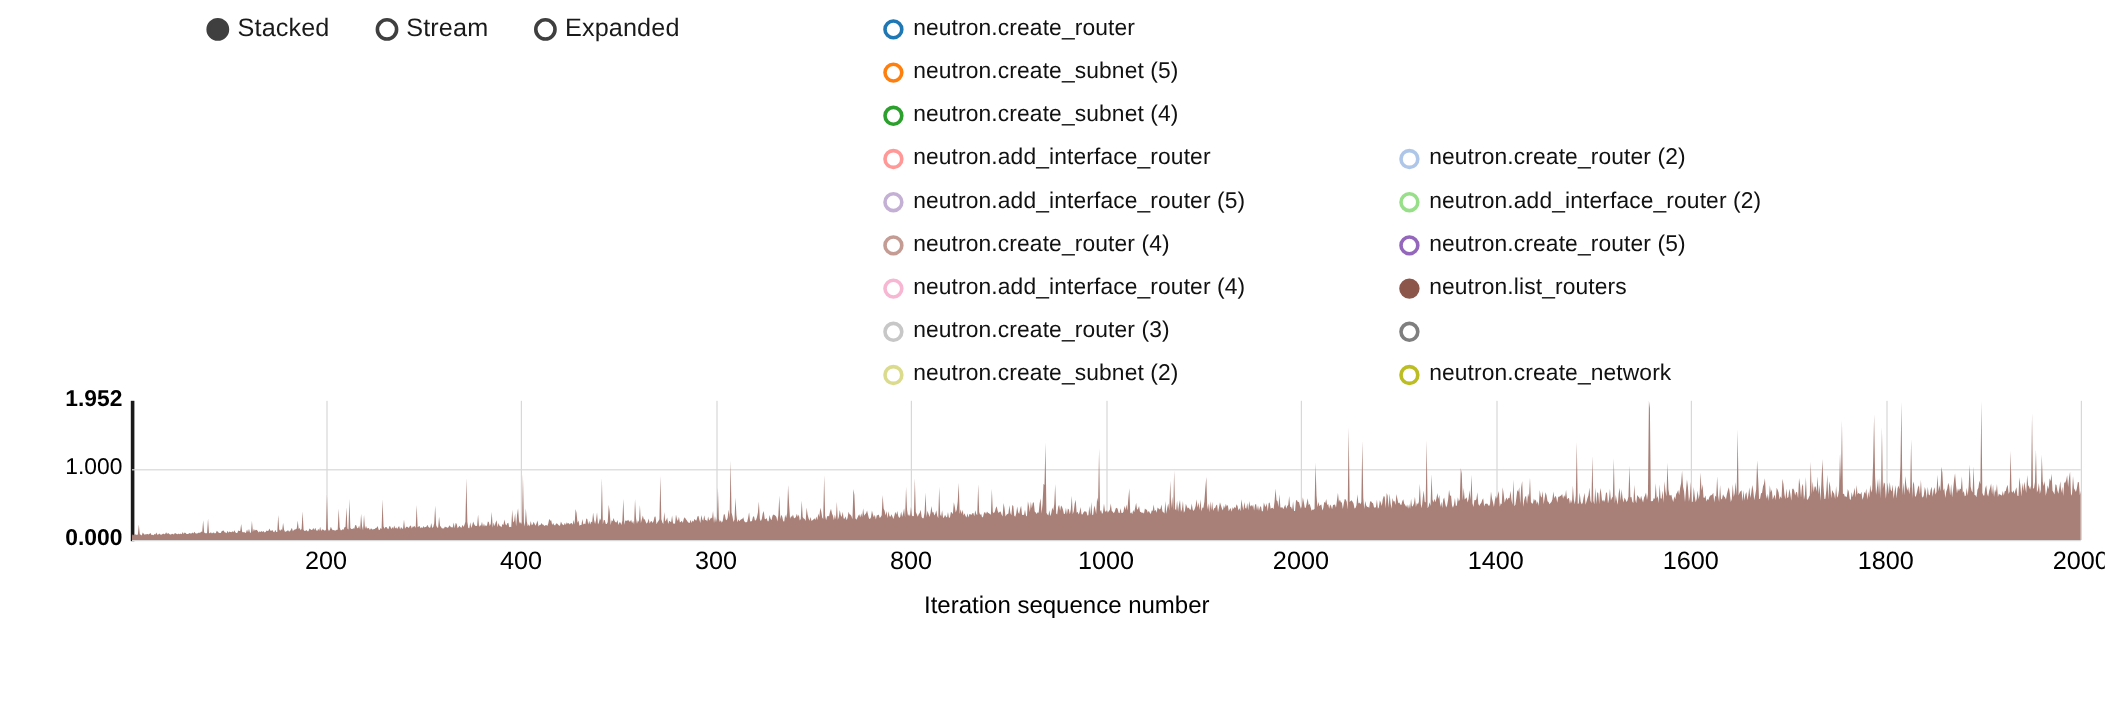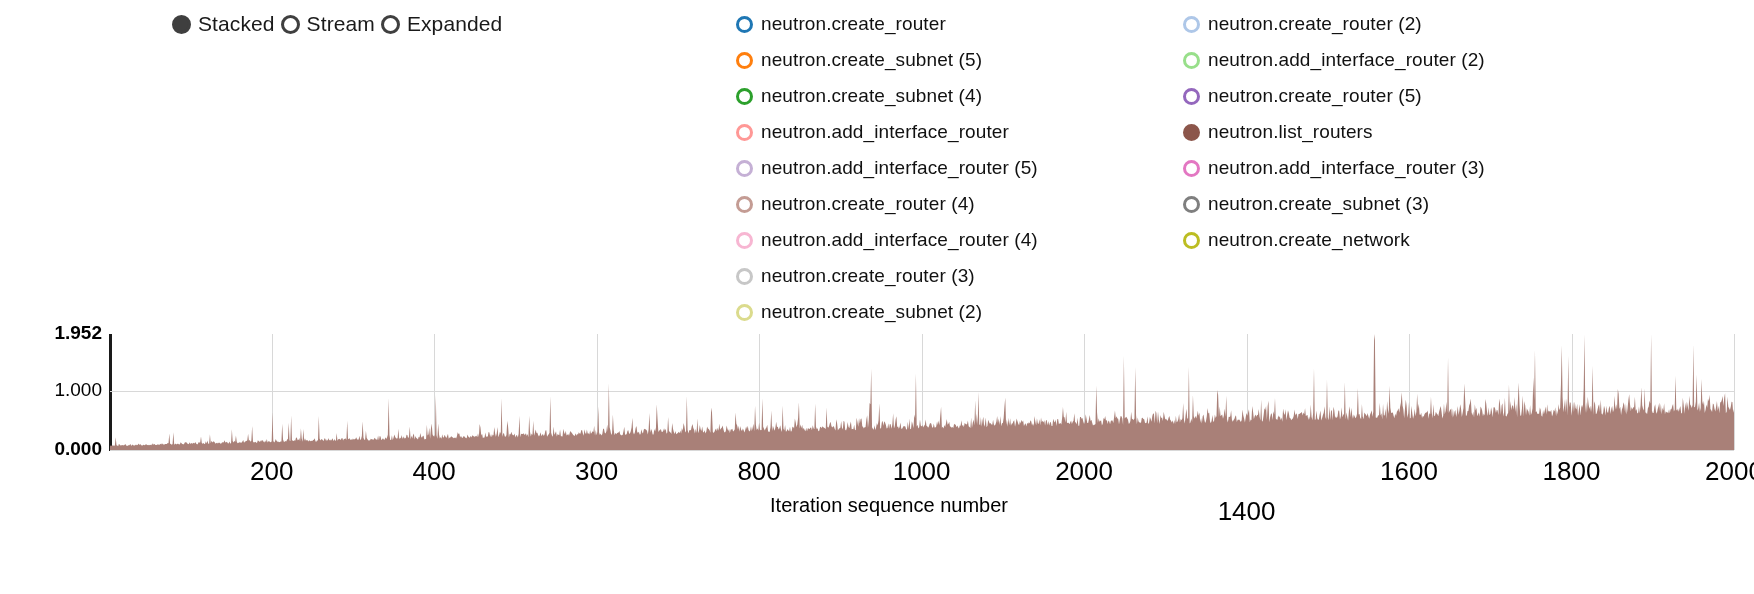--- a/index.html
+++ b/index.html
@@ -14,21 +14,21 @@
     position: relative;
     overflow: hidden;
   }
 
   
   #mode-selector {
     position: absolute;
     left: 172px; top: 8px;
     display: flex;
     align-items: center;
-    gap: 6px;
+    gap: 38px;
     height: 32px;
   }
   .mode-option {
     display: flex;
     align-items: center;
     gap: 7px;
     cursor: pointer;
     user-select: none;
   }
   .radio-dot {
@@ -48,21 +48,22 @@
     letter-spacing: .1px;
     white-space: nowrap;
   }
 
   
   #legend {
     position: absolute;
     left: 736px; top: 6px;
     width: 1010px;
     display: flex;
-    gap: 17px;
+    gap: 0px;
+    align-items: flex-end;
   }
   .legend-col { width: 400px; }
   .legend-col.col-right { margin-left: 30px; }
   .legend-entry {
     display: flex;
     align-items: center;
     gap: 8px;
     height: 36px;
     cursor: pointer;
   }
@@ -117,21 +118,21 @@
     font-size: 19px;
     color: #000000;
     white-space: nowrap;
   }
   .y-tick-label.bold { font-weight: bold; }
   #plot-svg { display: block; width: 100%; height: 100%; }
 
   .x-tick-label {
     position: absolute;
     top: 130px;
-    font-size: 26px;
+    font-size: 21px;
     color: #000000;
     transform: translateX(-50%);
     white-space: nowrap;
   }
   #x-axis-title {
     position: absolute;
     left: 0; top: 168px;
     width: 1754px;
     text-align: center;
     font-size: 20px;
@@ -208,26 +209,21 @@
     </div>
     <div class="legend-entry">
       <span class="legend-marker" style="color:#9467bd;border-color:#9467bd"></span>
       <span class="legend-text">neutron.create_router (5)</span>
     </div>
     <div class="legend-entry">
       <span class="legend-marker filled" style="color:#8c564b;border-color:#8c564b"></span>
       <span class="legend-text">neutron.list_routers</span>
     </div>
     <div class="legend-entry">
-      <span class="legend-marker" style="color:#e377c2;border-color:#e377c2"></span>
-      <span class="legend-text">neutron.add_interface_router (3)</span>
-    </div>
-    <div class="legend-entry">
       <span class="legend-marker" style="color:#7f7f7f;border-color:#7f7f7f"></span>
-      <span class="legend-text">neutron.create_subnet (3)</span>
     </div>
     <div class="legend-entry">
       <span class="legend-marker" style="color:#bcbd22;border-color:#bcbd22"></span>
       <span class="legend-text">neutron.create_network</span>
     </div>
   </div>
 
 </div>
 
 <div id="chart-area">
@@ -259,20 +255,20 @@
     </svg>
   </div>
 
   <div id="x-ticks">
       <div class="x-tick-label" style="left: 259.669px;">200</div>
       <div class="x-tick-label" style="left: 422.15px;">400</div>
       <div class="x-tick-label" style="left: 584.631px;">300</div>
       <div class="x-tick-label" style="left: 747.113px;">800</div>
       <div class="x-tick-label" style="left: 909.594px;">1000</div>
       <div class="x-tick-label" style="left: 1072.08px;">2000</div>
-      <div class="x-tick-label" style="left: 1234.56px; margin-top: 40px;">1400</div>
+      <div class="x-tick-label" style="left: 1234.56px;">1400</div>
       <div class="x-tick-label" style="left: 1397.04px;">1600</div>
       <div class="x-tick-label" style="left: 1559.52px;">1800</div>
       <div class="x-tick-label" style="left: 1722px;">2000</div>
     </div>
 
   <div id="x-axis-title">Iteration sequence number</div>
 </div>
 
 </body></html>

